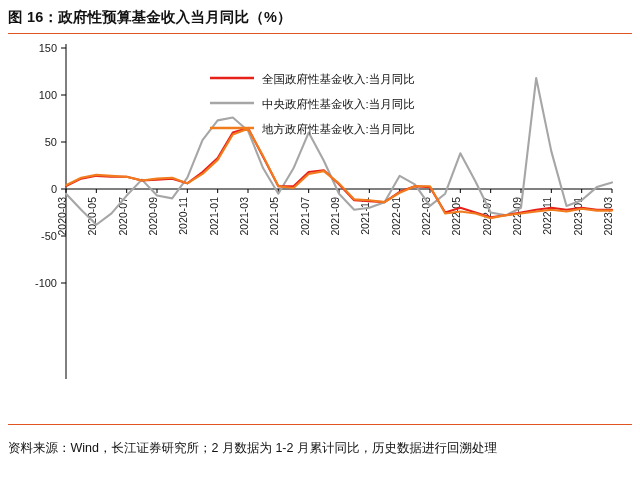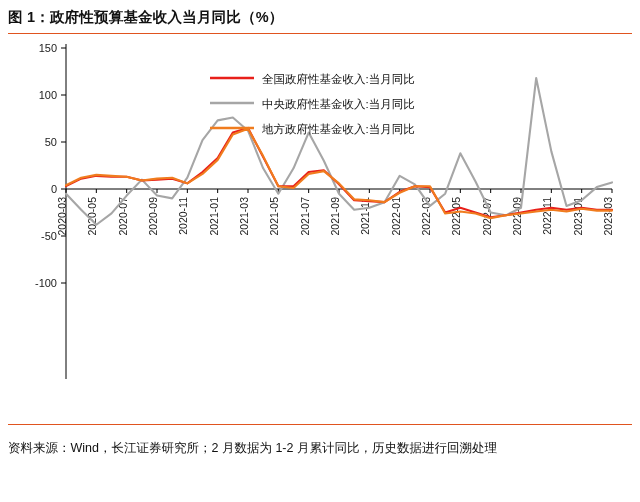--- a/index.html
+++ b/index.html
@@ -96,21 +96,21 @@
     line-height: 28px;
     color: #111;
   }
 </style>
 </head>
 <body>
 
 <div id="root">
 
   <div class="title-bar">
-    <span class="title-text">图 1：政府性预算基金收入当月同比（%）</span>
+    <span class="title-text">图 16：政府性预算基金收入当月同比（%）</span>
   </div>
   <div class="title-rule"></div>
 
   <div class="chart-area">
     <svg class="plot" id="plot-svg" width="640" height="388" viewBox="0 0 640 388">
         <line x1="66" y1="10" x2="66" y2="345" stroke="#000000" stroke-width="1"></line>
         <line x1="61" y1="249" x2="66" y2="249" stroke="#000000" stroke-width="1"></line>
         <text x="57" y="253" text-anchor="end" class="axis-label">-100</text>
         <line x1="61" y1="202" x2="66" y2="202" stroke="#000000" stroke-width="1"></line>
         <text x="57" y="206" text-anchor="end" class="axis-label">-50</text>

